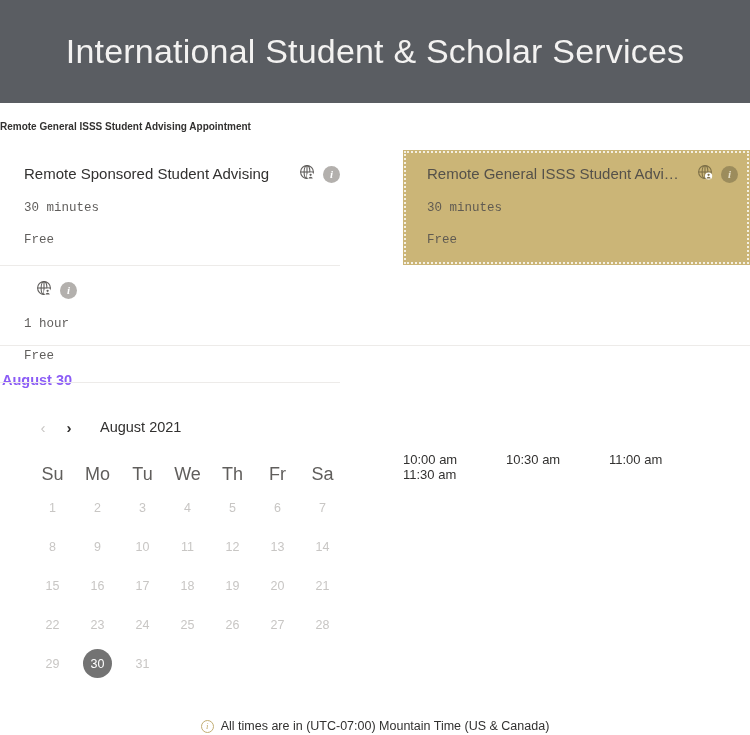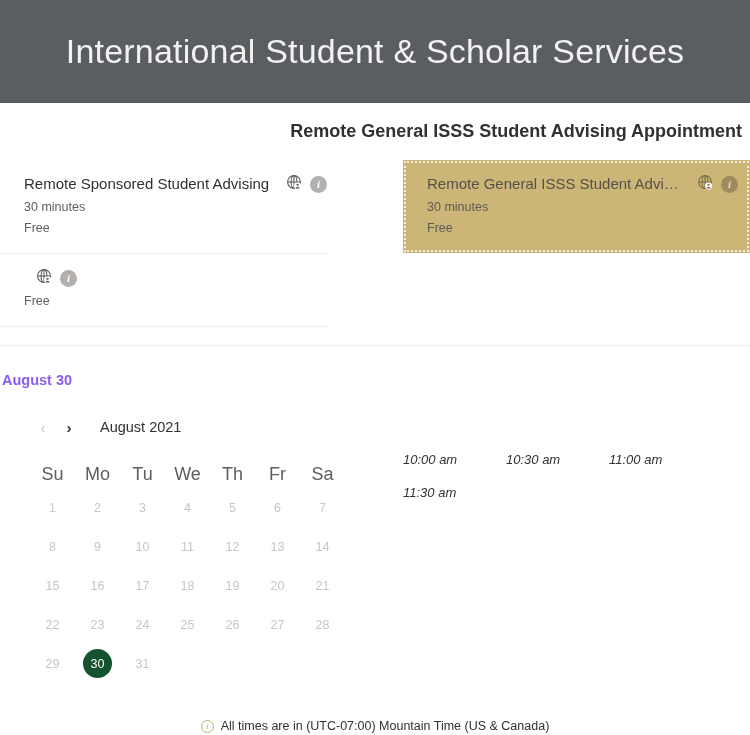--- a/index.html
+++ b/index.html
@@ -32,29 +32,29 @@
   }
 
   
   .service-section {
     background: #ffffff;
     padding-top: 16px;
     height: 242px;
     position: relative;
   }
   .service-heading {
-    text-align: right;
-    font-size: 18px;
+    text-align: left;
+    font-size: 10px;
     font-weight: bold;
     color: #323130;
-    padding: 2px 8px 18px 0;
+    padding: 2px 0 18px 0;
   }
   .service-grid {
     display: flex;
-    gap: 13px;
+    gap: 0;
   }
   .service-col {
     width: 375px;
     padding: 0;
   }
   .service-col.left { padding-right: 35px; }
   .service-col.right { padding-left: 28px; }
 
   .service-item {
     position: relative;
@@ -103,21 +103,22 @@
     align-items: center;
     justify-content: center;
     line-height: 1;
     font-family: "Liberation Serif", serif;
   }
   .service-item.selected .icon-info-circle { background: #9c8c5c; color: #e6dfc9; }
   .service-meta {
     font-size: 12.5px;
     color: #605e5c;
     line-height: 1.45;
-    margin-top: 3px;
+    margin-top: 14px;
+    font-family: Liberation Mono, monospace;
   }
   .service-item.selected .service-meta { color: #605b52; }
 
   .section-divider {
     height: 1px;
     background: #edebe9;
     width: 100%;
   }
 
   
@@ -177,29 +178,27 @@
     justify-content: center;
     font-size: 12.5px;
     color: #c8c6c4;
   }
   .cal-day .pill {
     width: 29px; height: 29px;
     display: flex; align-items: center; justify-content: center;
     border-radius: 50%;
   }
   .cal-day.selected .pill {
-    background: #14532d;
+    background: #737373;
     color: #ffffff;
   }
 
   .slots {
     display: grid;
     grid-template-columns: repeat(3, 103px);
-    row-gap: 18px;
-    font-style: italic;
   }
   .slot {
     font-size: 13px;
     color: #323130;
   }
 
   
   .tz-footer {
     display: flex;
     align-items: center;
@@ -259,20 +258,21 @@
                   <ellipse cx="8" cy="8" rx="2.9" ry="6.4" fill="none" stroke="#605e5c" stroke-width="1.1"></ellipse>
                   <line x1="1.7" y1="8" x2="14.3" y2="8" stroke="#605e5c" stroke-width="1.1"></line>
                   <line x1="8" y1="1.6" x2="8" y2="14.4" stroke="#605e5c" stroke-width="1.1"></line>
                   <circle cx="11.6" cy="12" r="3.6" fill="#fff"></circle>
                   <circle cx="11.6" cy="10.8" r="1.15" fill="#605e5c"></circle>
                   <path d="M9.4 14.4 a2.3 2.3 0 0 1 4.4 0z" fill="#605e5c"></path>
                 </svg></span>
               <span class="icon-info-circle">i</span>
             </div>
           </div>
+          <div class="service-meta">1 hour</div>
           <div class="service-meta">Free</div>
         </div>
       </div>
     <div class="service-col right" id="col-right">
         <div class="service-item selected">
           <div class="service-row">
             <div class="service-name">Remote General ISSS Student Advising...</div>
             <div class="service-icons">
               <span class="icon-globe"><svg width="17" height="17" viewBox="0 0 17 17">
                   <circle cx="8" cy="8" r="6.4" fill="none" stroke="#7e7048" stroke-width="1.1"></circle>

